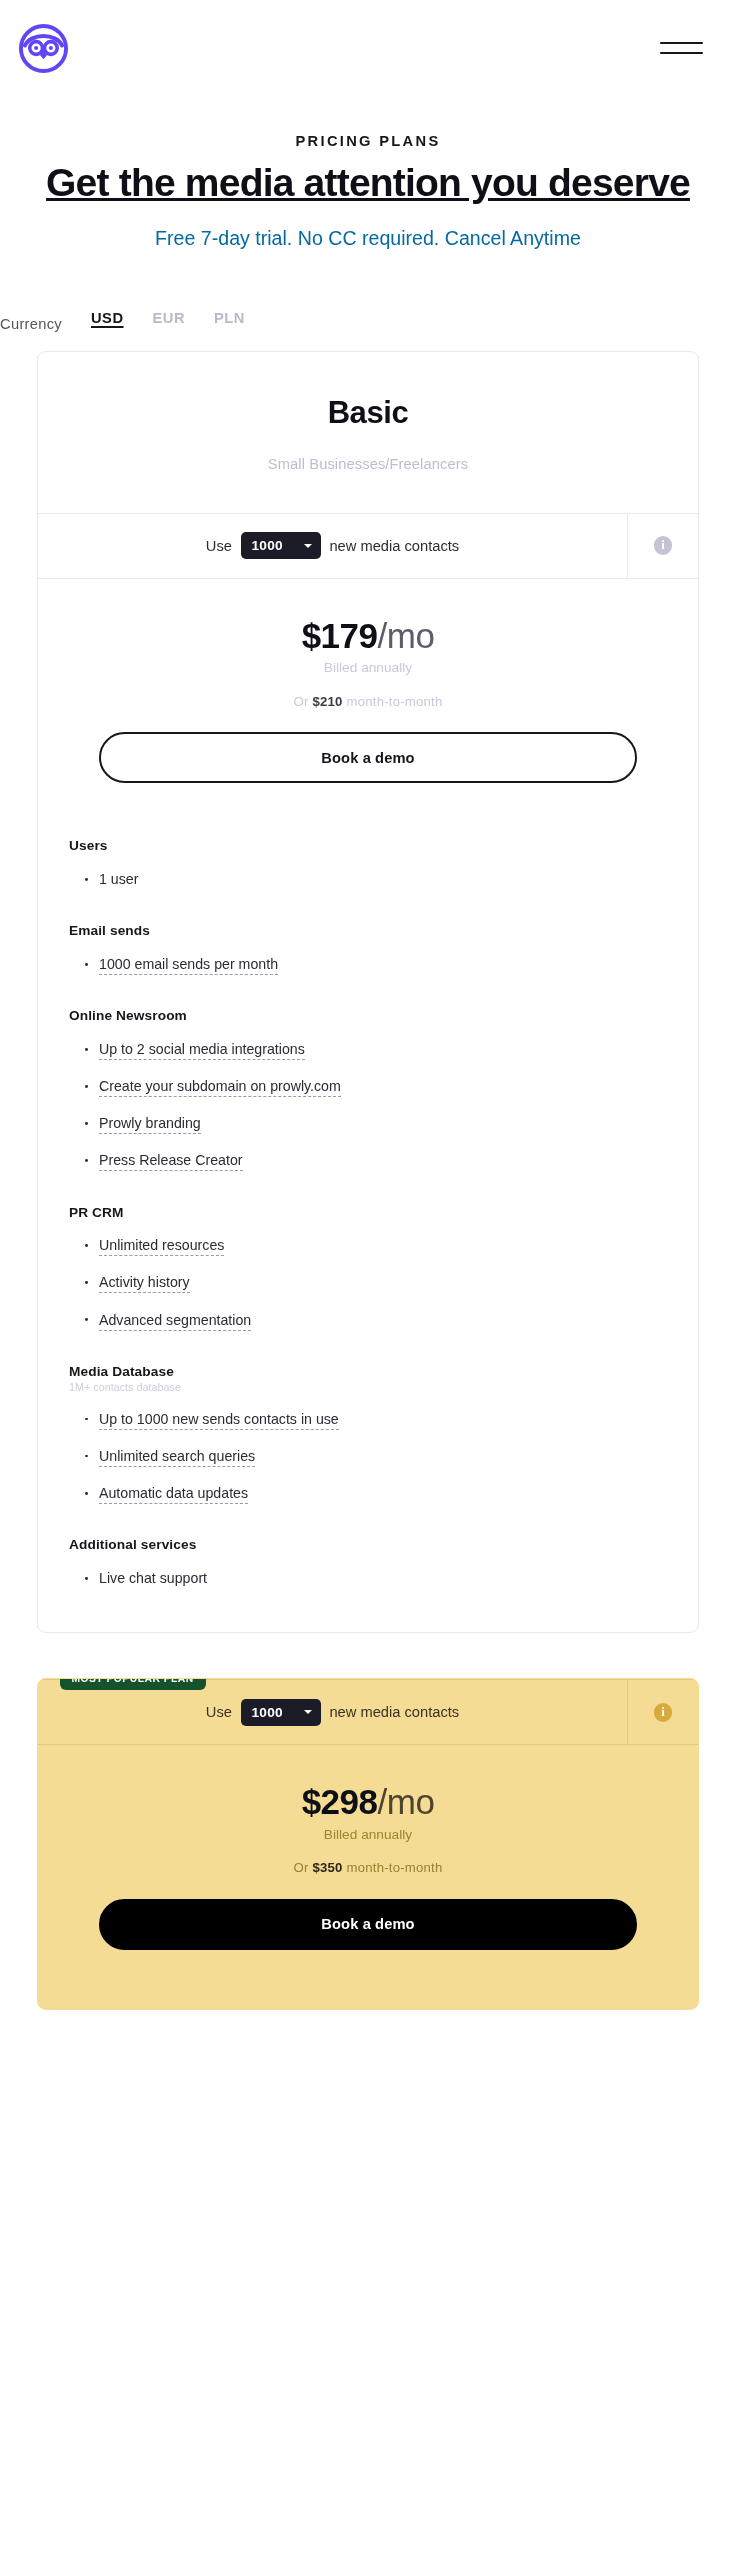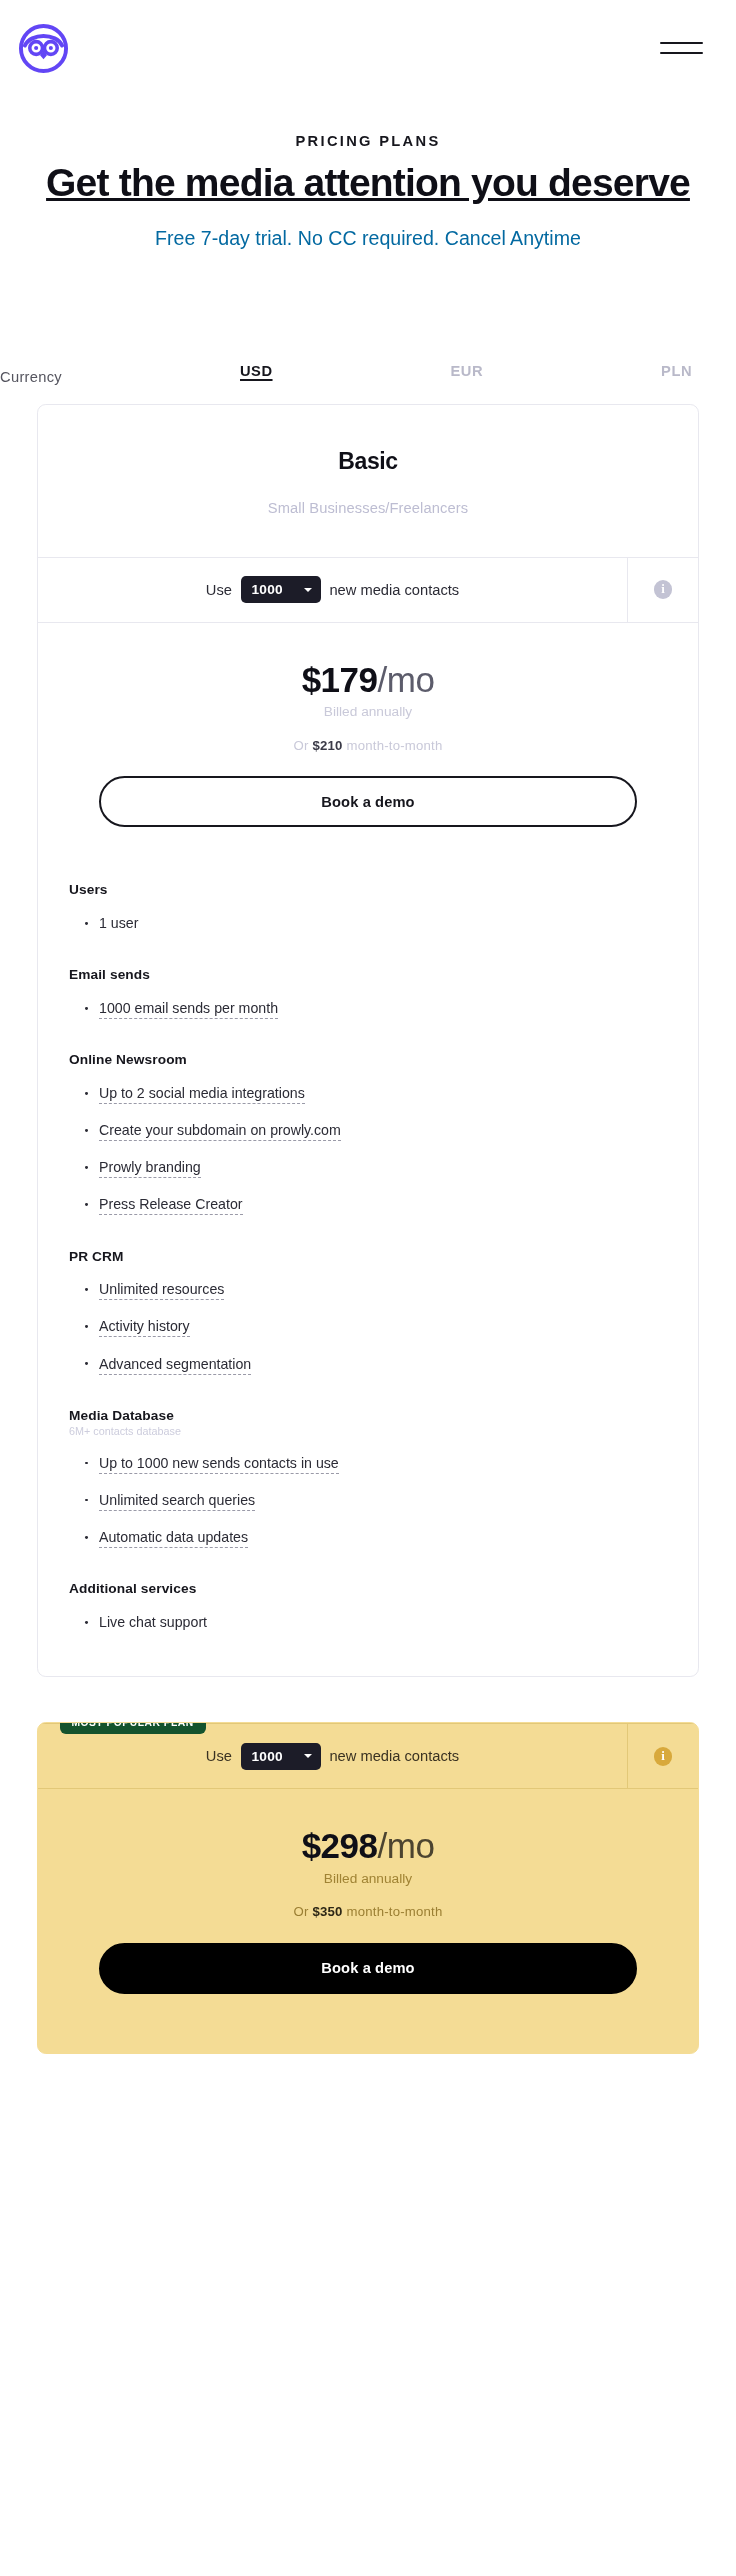--- a/index.html
+++ b/index.html
@@ -60,24 +60,24 @@
     font-size: 19.6px;
     margin-top: 20.6px;
     color: #0369a1;
     font-weight: 400;
   }
 
   
   .currency-row {
     display: flex;
     align-items: center;
-    justify-content: space-between;
-    gap: 7px;
+    justify-content: flex-start;
+    gap: 29px;
     padding-right: 44px;
-    margin-top: 113px;
+    margin-top: 60px;
     font-size: 14.7px;
   }
   .currency-label { color: #55555f; letter-spacing: 0.3px; }
   .currency-opt {
     color: #b9b9c9;
     font-weight: 600;
     letter-spacing: 0.5px;
     cursor: pointer;
     padding-bottom: 11px;
   }
@@ -101,21 +101,21 @@
     border: 1px solid #e8e8ef;
   }
   .plan-card.pro {
     background: #f4dc95;
     border: 1px solid #f4dc95;
     margin-top: 45px;
   }
 
   .plan-head { padding: 43px 0 41px 0; text-align: center; }
   .plan-name {
-    font-size: 23px;
+    font-size: 31px;
     font-weight: 700;
     letter-spacing: -0.4px;
     color: #0f0f17;
   }
   .plan-audience {
     margin-top: 24.5px;
     font-size: 14.7px;
     color: #bdbdd2;
     letter-spacing: 0.1px;
   }
@@ -390,21 +390,21 @@
       <div class="group-title">PR CRM</div>
       <ul class="feature-list">
         <li><span class="ft">Unlimited resources</span></li>
         <li><span class="ft">Activity history</span></li>
         <li><span class="ft">Advanced segmentation</span></li>
       </ul>
     </div>
 
     <div class="feature-group">
       <div class="group-title">Media Database</div>
-      <div class="group-sub">6M+ contacts database</div>
+      <div class="group-sub">1M+ contacts database</div>
       <ul class="feature-list">
         <li><span class="ft">Up to 1000 new sends contacts in use</span></li>
         <li><span class="ft">Unlimited search queries</span></li>
         <li><span class="ft">Automatic data updates</span></li>
       </ul>
     </div>
 
     <div class="feature-group">
       <div class="group-title">Additional services</div>
       <ul class="feature-list">

